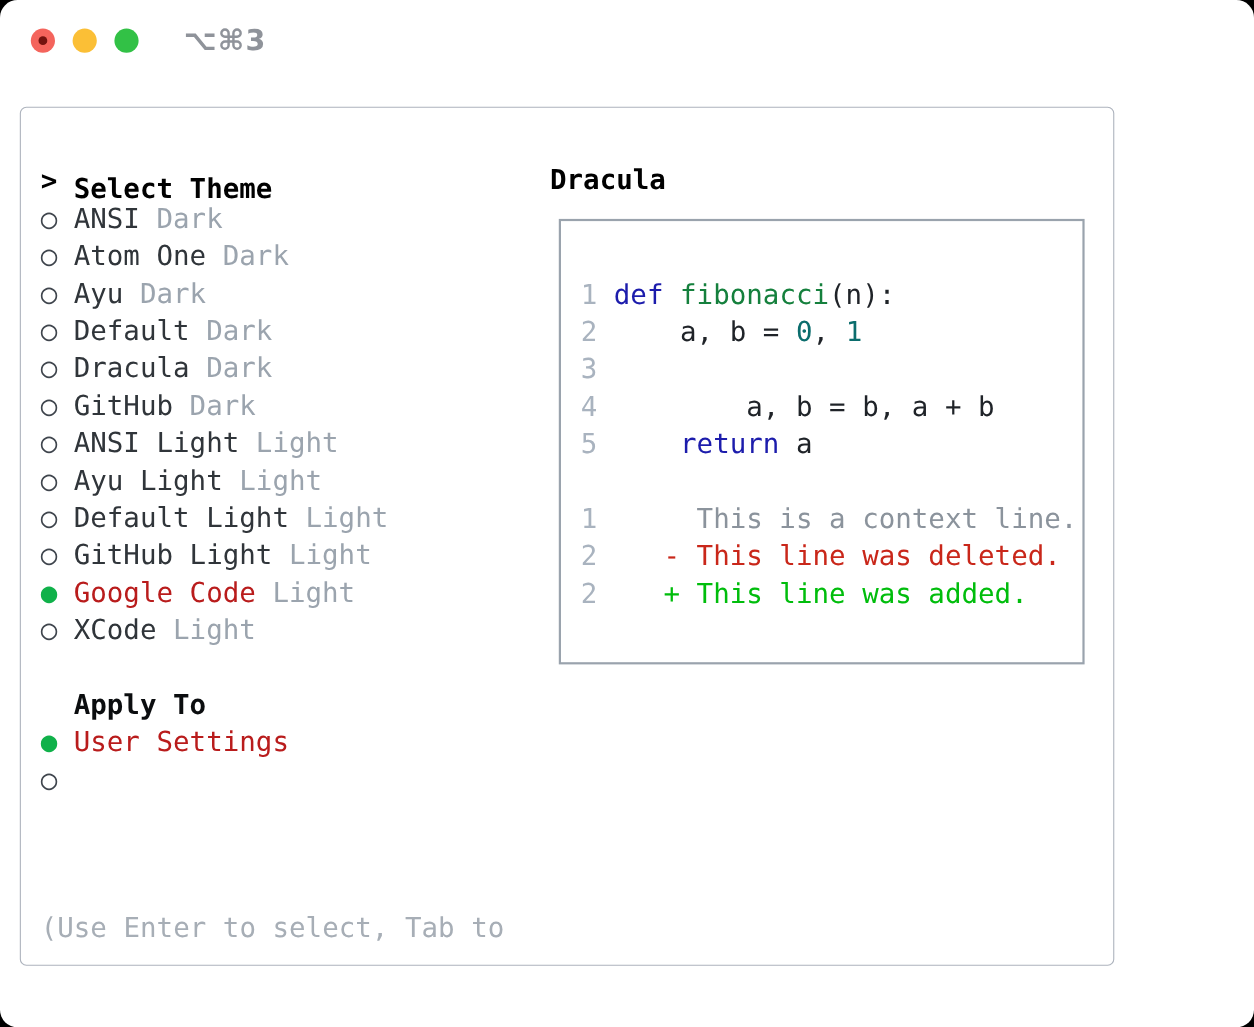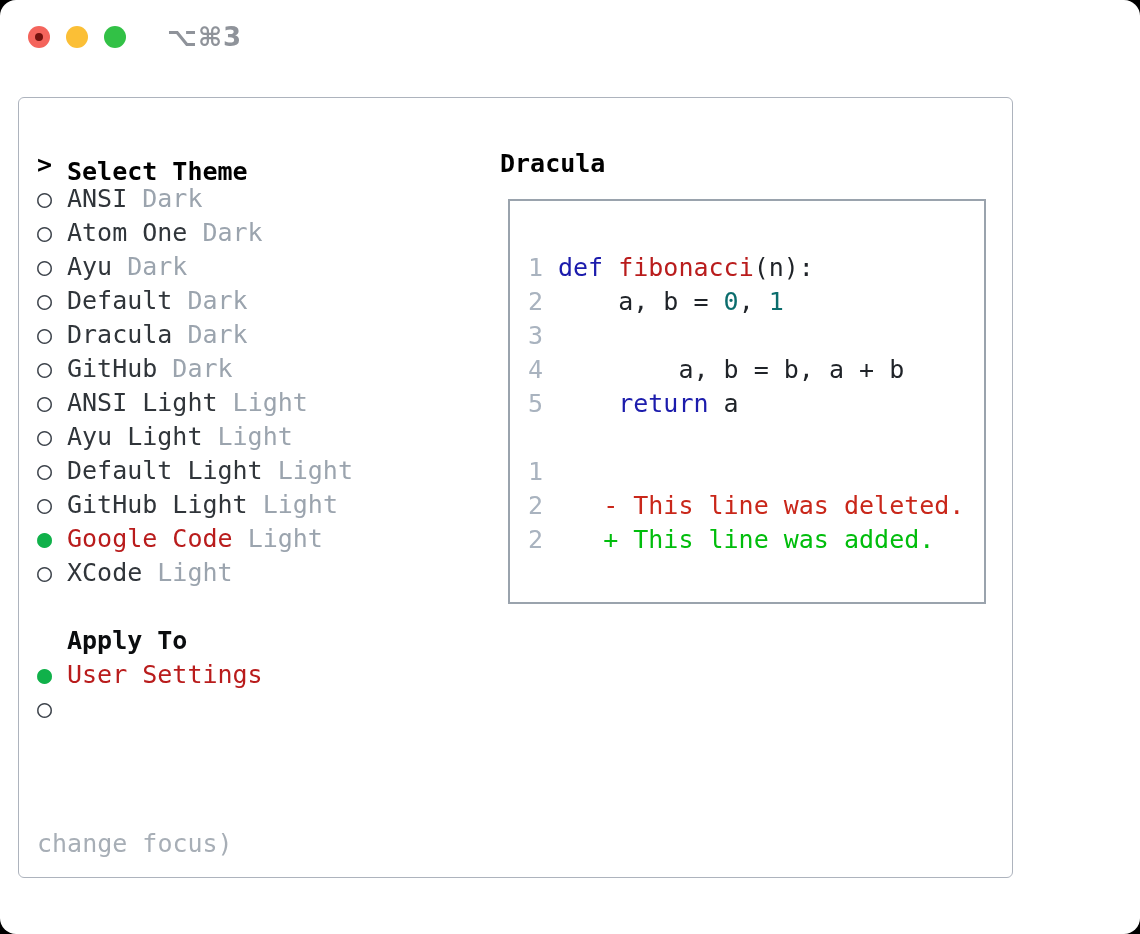--- a/index.html
+++ b/index.html
@@ -37,21 +37,21 @@
   
   .preview-title{position:absolute;left:481px;top:49px;height:34px;line-height:34px;
     font-size:25px;font-weight:700;color:#000;}
   .preview-box{position:absolute;left:489px;top:101px;width:478px;height:405px;
     box-sizing:border-box;border:2px solid #9aa3ad;background:#fff;
     padding:49px 0 0 18px;font-size:25px;}
   .cline{display:flex;height:34px;align-items:center;white-space:pre;}
   .cline .ln{display:inline-block;width:30px;color:#a9b3bf;flex:0 0 30px;}
   .cline .lc{color:#1f2328;white-space:pre;}
   .tk-kw{color:#1c1cac;}
-  .tk-fn{color:#b91c1c;}
+  .tk-fn{color:#15803d;}
   .tk-num{color:#0b6d6d;}
   .tk-pl{color:#1f2328;}
   .diff-block{margin-top:34px;}
   .diff-context .lc{color:#8b939c;}
   .diff-deleted .lc{color:#c9271a;}
   .diff-added .lc{color:#00bd0c;}
 </style>
 </head>
 <body>
 
@@ -97,35 +97,36 @@
       </div>
 
       <div id="apply-list">
           <div class="row"><span class="marker sel">●</span><span class="name sel">User Settings</span></div>
           <div class="row"><span class="marker">○</span></div>
         </div>
 
       <div class="spacer"></div>
 
       <div class="hint">
+        <div>(Use Enter to select, Tab to</div>
         <div>change focus)</div>
       </div>
     </div>
 
     <div class="preview-title">Dracula</div>
 
     <div class="preview-box">
       <div id="code-lines">
           <div class="cline"><span class="ln">1</span><span class="lc"><span class="tk-kw">def</span><span class="tk-pl"> </span><span class="tk-fn">fibonacci</span><span class="tk-pl">(n):</span></span></div>
           <div class="cline"><span class="ln">2</span><span class="lc"><span class="tk-pl">    a, b = </span><span class="tk-num">0</span><span class="tk-pl">, </span><span class="tk-num">1</span></span></div>
           <div class="cline"><span class="ln">3</span></div>
           <div class="cline"><span class="ln">4</span><span class="lc"><span class="tk-pl">        a, b = b, a + b</span></span></div>
           <div class="cline"><span class="ln">5</span><span class="lc"><span class="tk-pl">    </span><span class="tk-kw">return</span><span class="tk-pl"> a</span></span></div>
         </div>
       <div id="diff-lines" class="diff-block">
-          <div class="cline diff-context"><span class="ln">1</span></div>
+          <div class="cline diff-context"><span class="ln">1</span><span class="lc">     This is a context line.</span></div>
           <div class="cline diff-deleted"><span class="ln">2</span><span class="lc">   - This line was deleted.</span></div>
           <div class="cline diff-added"><span class="ln">2</span><span class="lc">   + This line was added.</span></div>
         </div>
     </div>
 
   </div>
 </div>
 
 </body></html>

